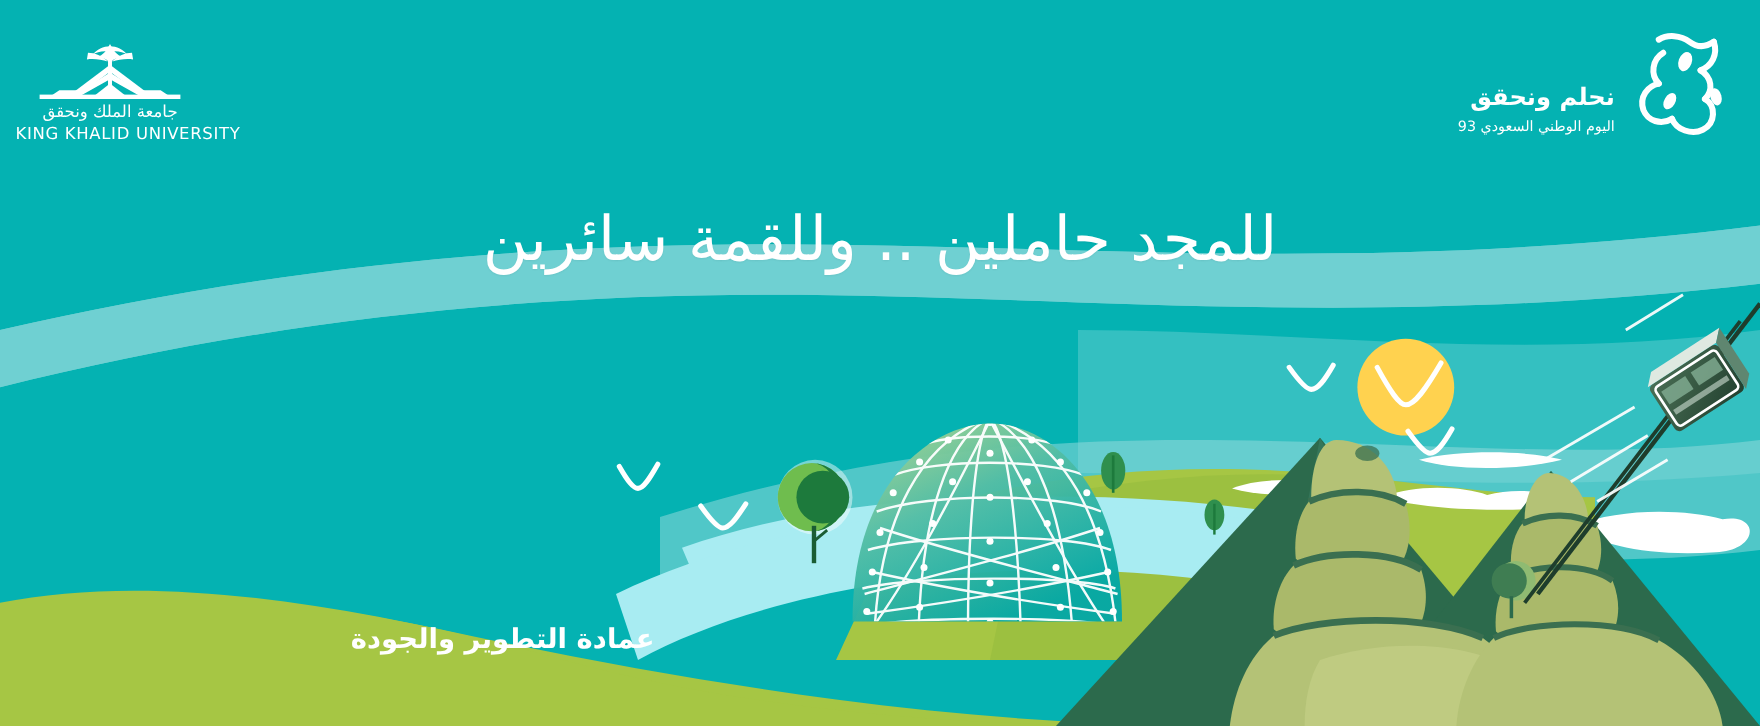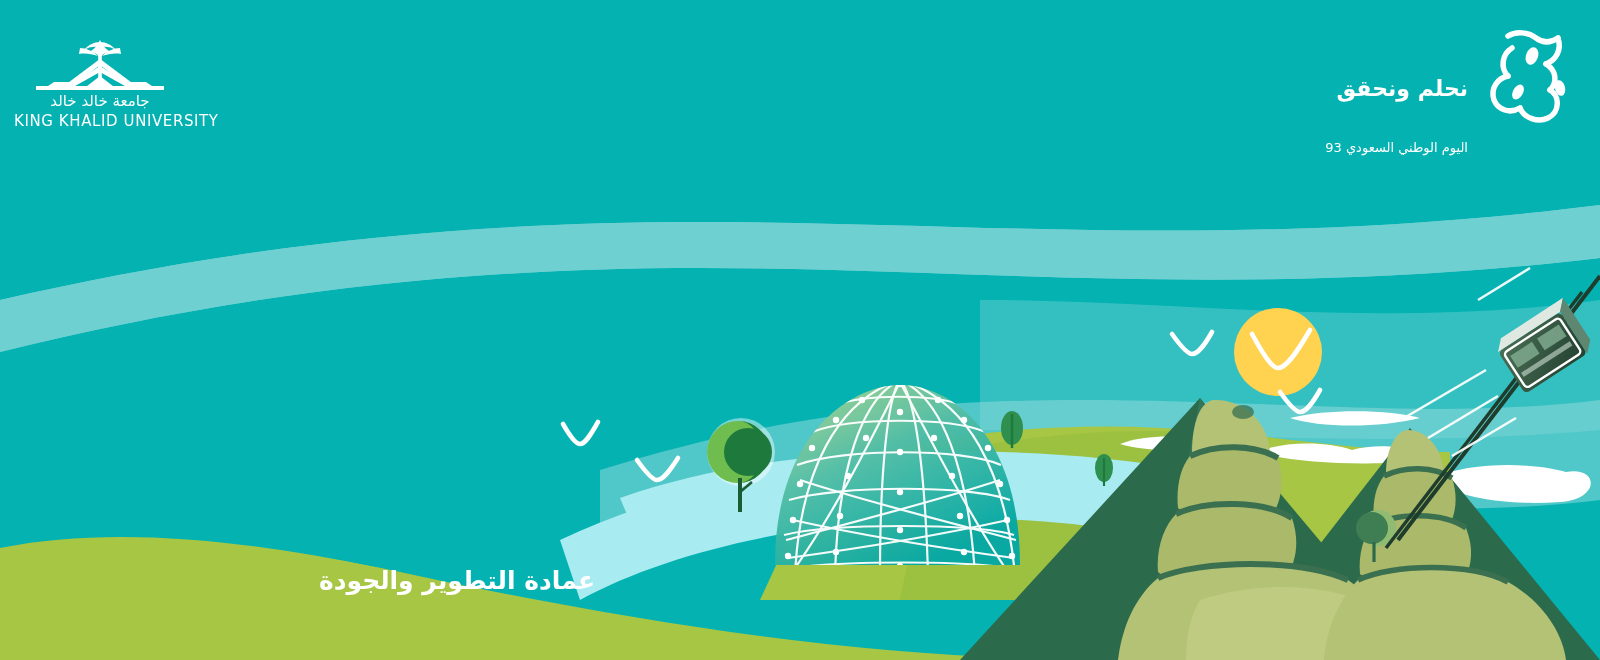--- a/index.html
+++ b/index.html
@@ -99,21 +99,20 @@
     white-space:nowrap;
   }
   #nd-logo .nd-sub{
     position:absolute;
     right:110px; top:82px;
     color:#ffffff;
     direction:rtl;
     font-size:13px;
     letter-spacing:0.2px;
     white-space:nowrap;
-    margin-top:32px;
   }
 </style>
 </head>
 <body>
 
 <div id="banner">
 
   <svg id="scene" viewBox="0 0 1600 660" preserveAspectRatio="none">
     <defs>
       <clipPath id="clipDome">
@@ -345,21 +344,21 @@
         <path d="M86 26 L54 50"></path>
       </g>
       <g fill="#ffffff">
         <path d="M86 30 L124 54 L118 54 L86 36 L54 54 L48 54 Z"></path>
         <path d="M86 40 L104 54 L68 54 Z"></path>
         <path d="M40 46 L62 46 L50 54 L28 54 Z"></path>
         <path d="M132 46 L110 46 L122 54 L144 54 Z"></path>
         <rect x="22" y="50" width="128" height="4"></rect>
       </g>
     </svg>
-    <div class="kku-ar">جامعة خالد خالد</div>
+    <div class="kku-ar">جامعة الملك ونحقق</div>
     <div class="kku-en">KING KHALID UNIVERSITY</div>
   </div>
 
   <div id="nd-logo">
     <svg width="268" height="108" viewBox="0 0 268 108">
 
       <g fill="#ffffff">
         <path d="M196 6 C205 3 216 4 224 9 C232 14 240 13 246 10 C250 20 244 28 236 32
                  C242 36 244 44 240 52 C248 54 254 62 252 72 C250 84 238 92 226 92
                  C216 92 208 86 204 78 C196 82 186 80 180 72 C174 64 176 52 184 46
@@ -377,16 +376,17 @@
       <g fill="#ffffff">
         <ellipse cx="222" cy="30" rx="6" ry="9" transform="rotate(20 222 30)"></ellipse>
         <ellipse cx="250" cy="62" rx="5" ry="8" transform="rotate(-15 250 62)"></ellipse>
         <ellipse cx="208" cy="66" rx="5" ry="8" transform="rotate(30 208 66)"></ellipse>
       </g>
     </svg>
     <div class="nd-main">نحلم ونحقق</div>
     <div class="nd-sub">اليوم الوطني السعودي 93</div>
   </div>
 
+  <div class="headline">للمجد حاملين .. وللقمة سائرين</div>
 
   <div class="deanship">عمادة التطوير والجودة</div>
 
 </div>
 
 </body></html>

